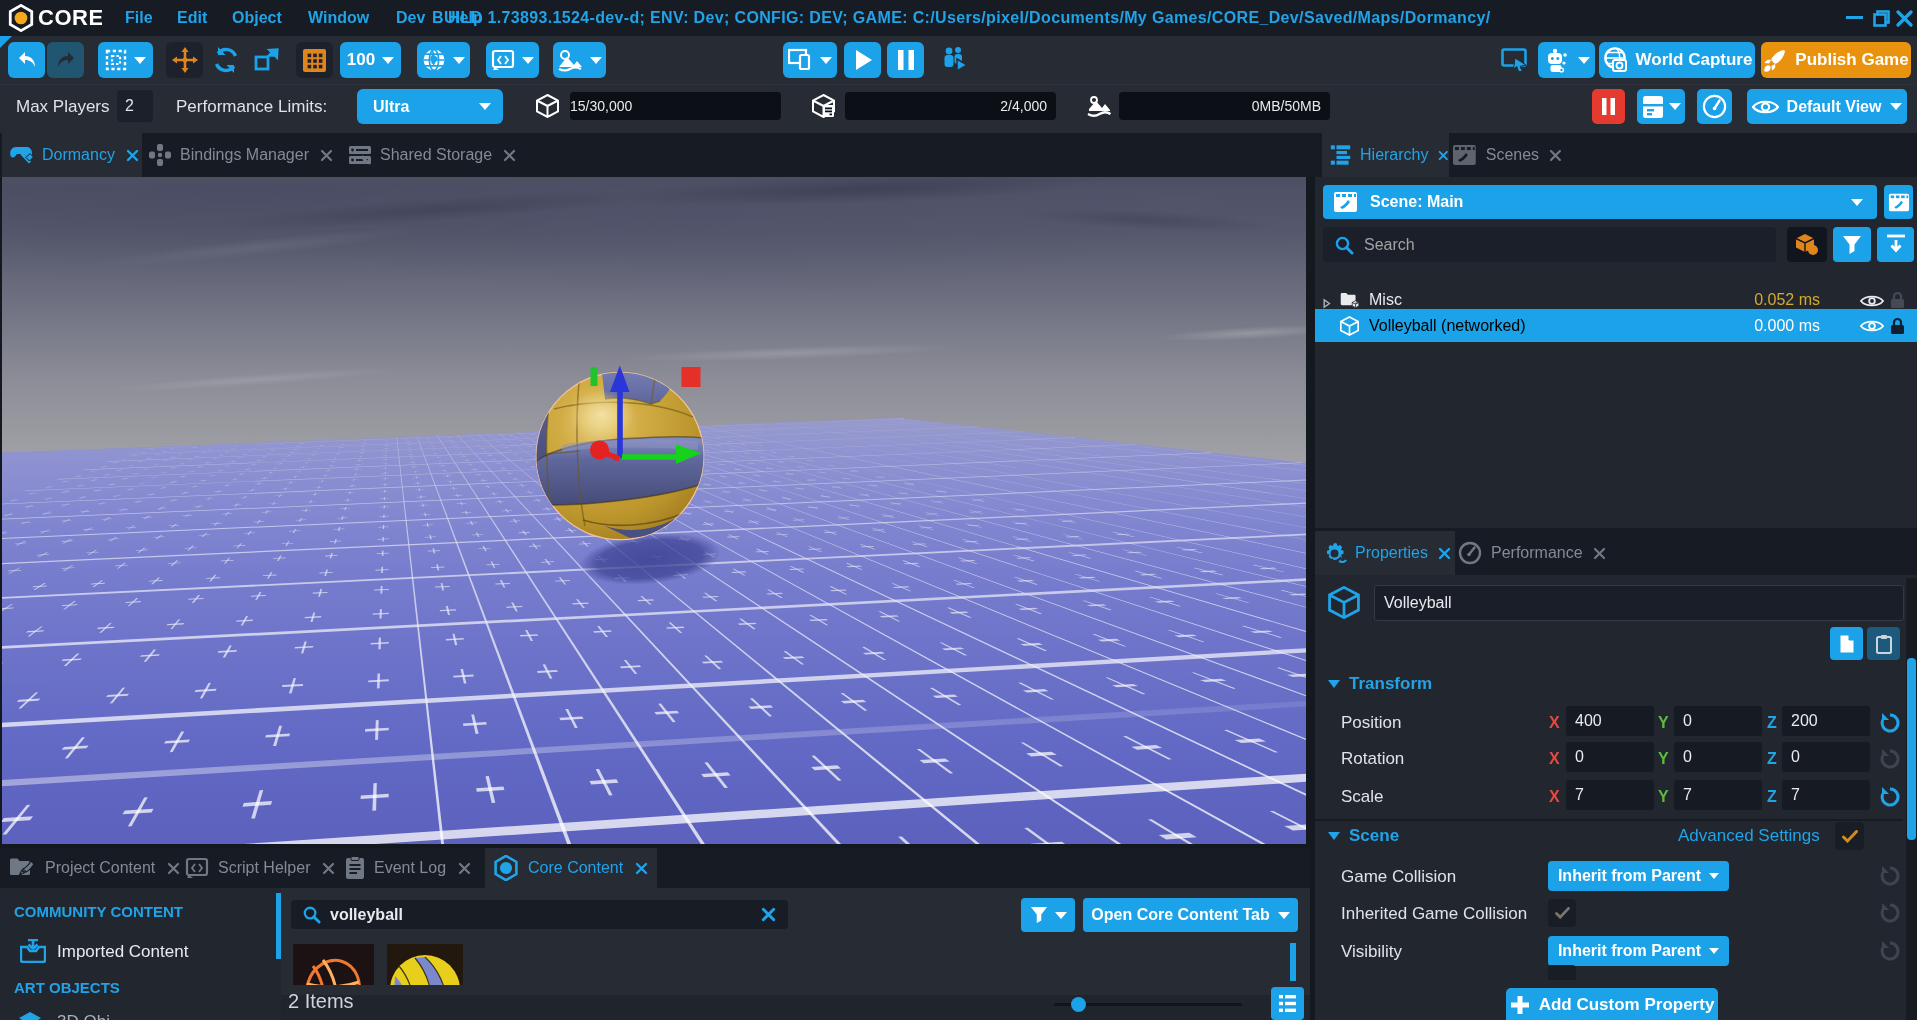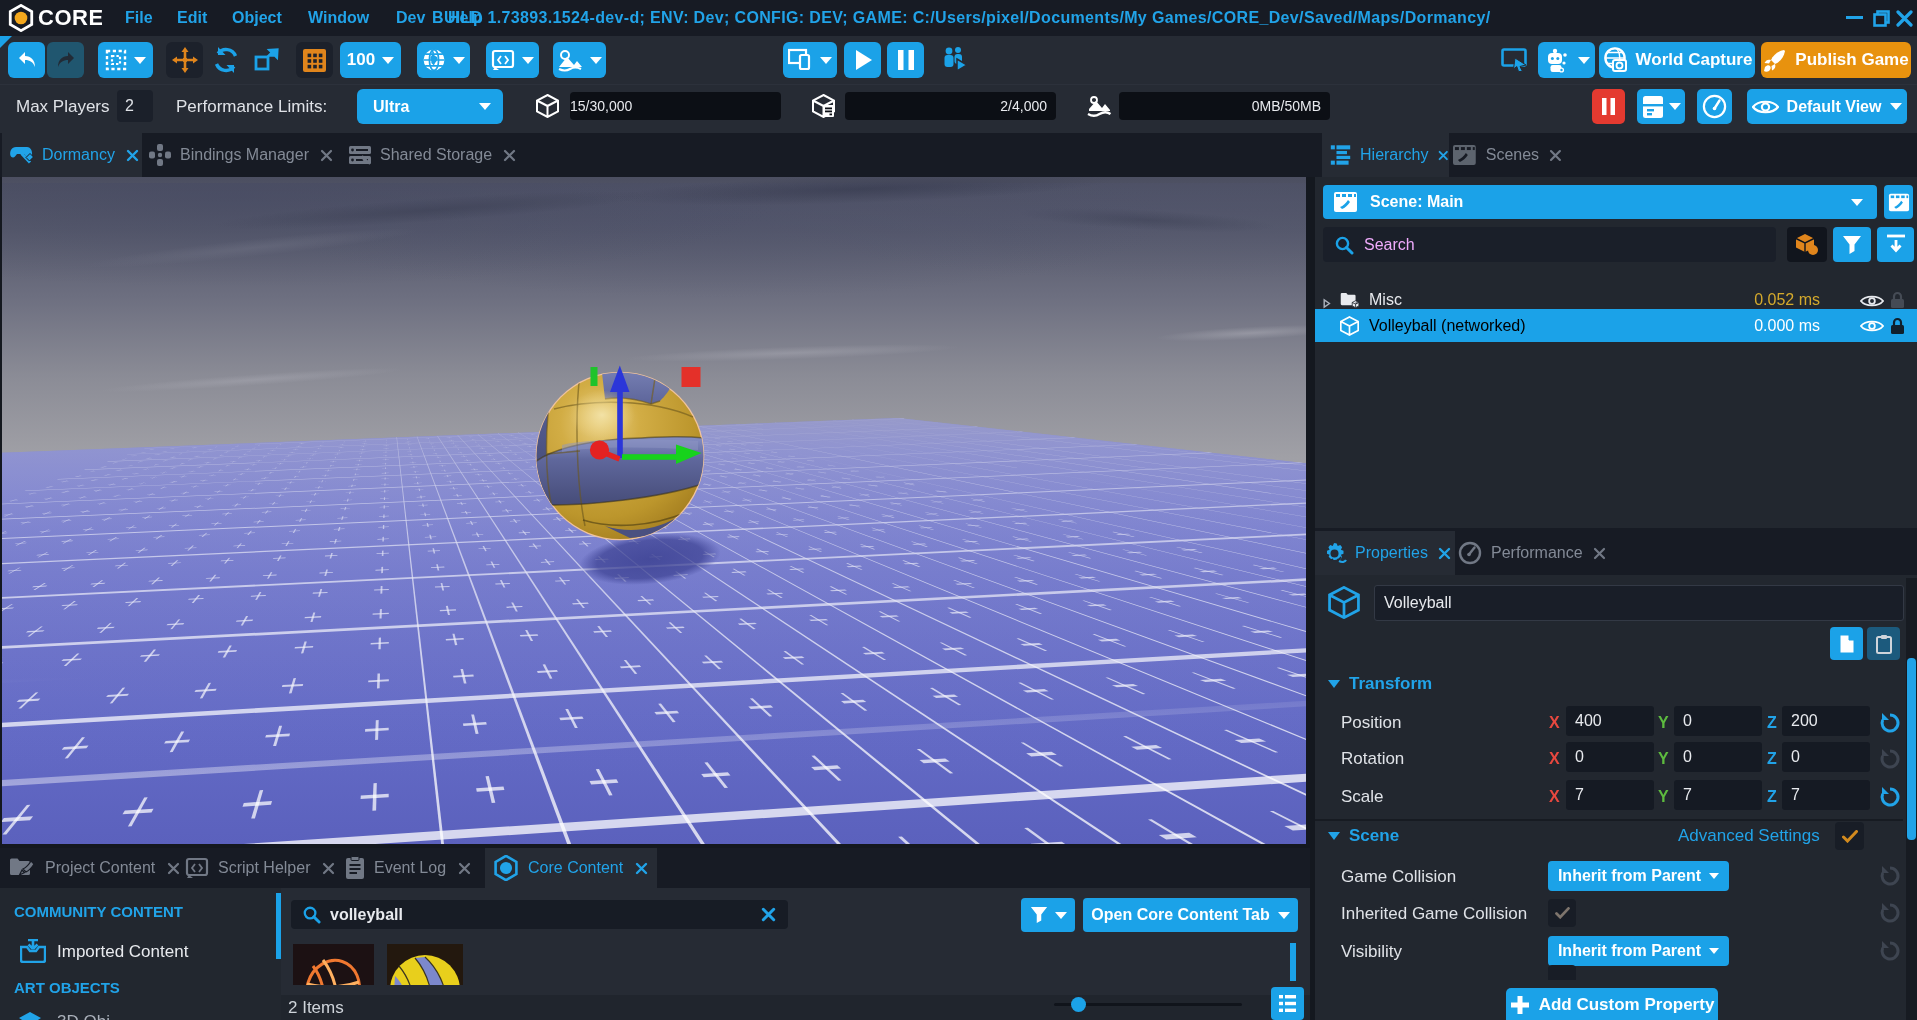--- a/index.html
+++ b/index.html
@@ -1794,21 +1794,21 @@
         <path d="M15 10 c -2 3 -5 6 -8 7 l 2 2 c 3 -1 6 -4 8 -7 Z"></path>
       </g>
     </svg>
   </div>
 
   <div class="abs" style="left:1323px;top:227px;width:453px;height:35px;background:#1a1f29;border-radius:4px;display:flex;align-items:center">
     <svg width="20" height="20" viewBox="0 0 20 20" style="margin:0 10px 0 11px">
       <circle cx="8.5" cy="8.5" r="5.6" fill="none" stroke="#1ba2e8" stroke-width="2.4"></circle>
       <path d="M12.5 12.5 L18 18" stroke="#1ba2e8" stroke-width="3" stroke-linecap="round"></path>
     </svg>
-    <span style="color:#f0abfc;font-size:16px">Search</span>
+    <span style="color:#a3a3a3;font-size:16px">Search</span>
   </div>
   <div class="btn dark-btn" style="left:1787px;top:227px;width:40px;height:35px;background:#11151d;border-radius:4px">
     <svg width="25" height="24" viewBox="0 0 25 24">
       <g fill="#e0851c">
           <path d="M10 1 L19 5.5 V14.5 L10 19 L1 14.5 V5.5 Z"></path>
           <circle cx="18" cy="17" r="5"></circle>
         </g>
       <path d="M1 5.5 L10 10 L19 5.5 M10 10 V19" stroke="#11151d" stroke-width="1.4" fill="none"></path>
     </svg>
   </div>
@@ -2100,21 +2100,21 @@
         <path d="M60 24 C 66 32 70 42 71 52 L 62 62 C 62 48 60 36 56 26 Z" fill="#e8cf1c"></path>
         <g fill="none" stroke="#3a3520" stroke-width="1.2">
           <path d="M12 22 C 22 34 28 50 28 72"></path>
           <path d="M28 14 C 40 28 46 46 46 70"></path>
           <path d="M38 13 C 50 24 60 42 60 64"></path>
         </g>
       </svg>
     </div>
 
     <div class="abs" style="left:281px;top:107px;width:1029px;height:25px;background:#20252d"></div>
-    <span class="abs" style="left:288px;top:110px;color:#cfd4da;font-size:17px">2 Items</span>
+    <span class="abs" style="left:288px;top:102px;color:#cfd4da;font-size:20px">2 Items</span>
     <div class="abs" style="left:1054px;top:115px;width:188px;height:3px;background:#10141b;border-radius:2px"></div>
     <div class="abs" style="left:1071px;top:109px;width:15px;height:15px;background:#1ba2e8;border-radius:50%"></div>
     <div class="btn" style="left:1271px;top:99px;width:33px;height:33px;border-radius:4px">
       <svg width="19" height="19" viewBox="0 0 19 19">
         <g fill="#fff">
           <rect x="1" y="1" width="4" height="3.4"></rect>
             <rect x="7" y="1" width="11" height="3.4"></rect>
           <rect x="1" y="7.8" width="4" height="3.4"></rect>
             <rect x="7" y="7.8" width="11" height="3.4"></rect>
           <rect x="1" y="14.6" width="4" height="3.4"></rect>

